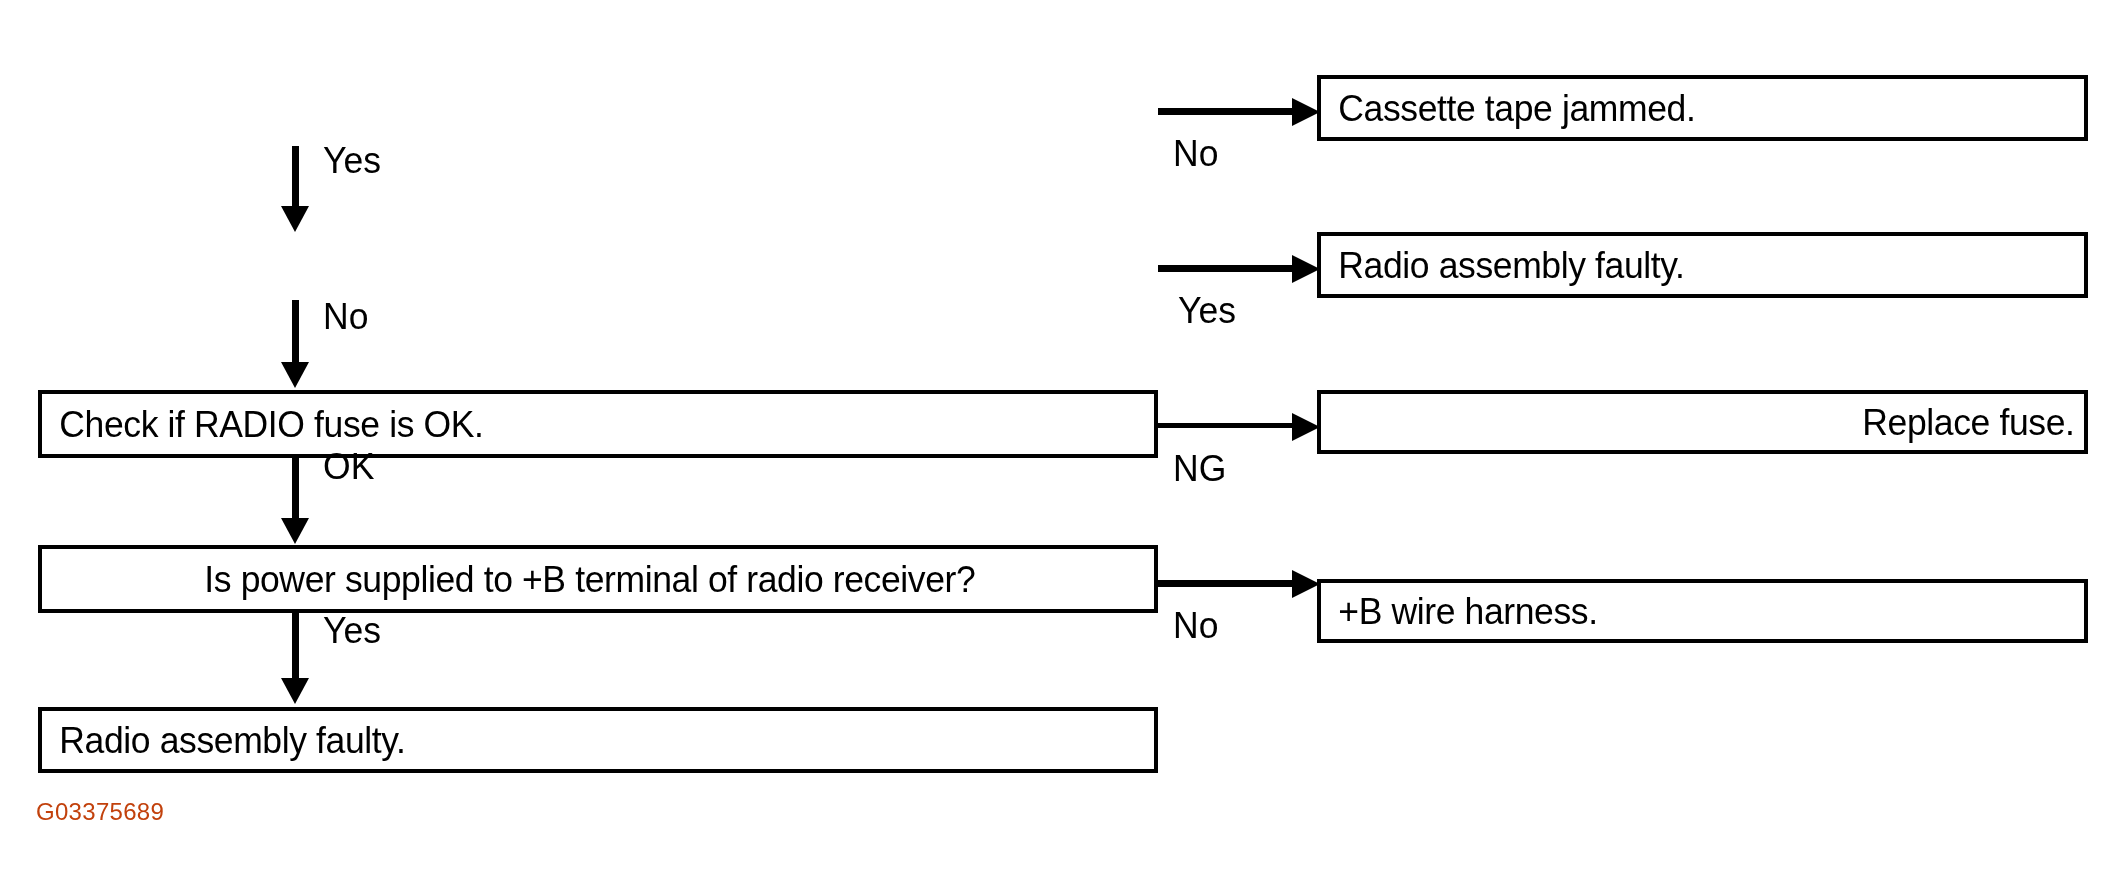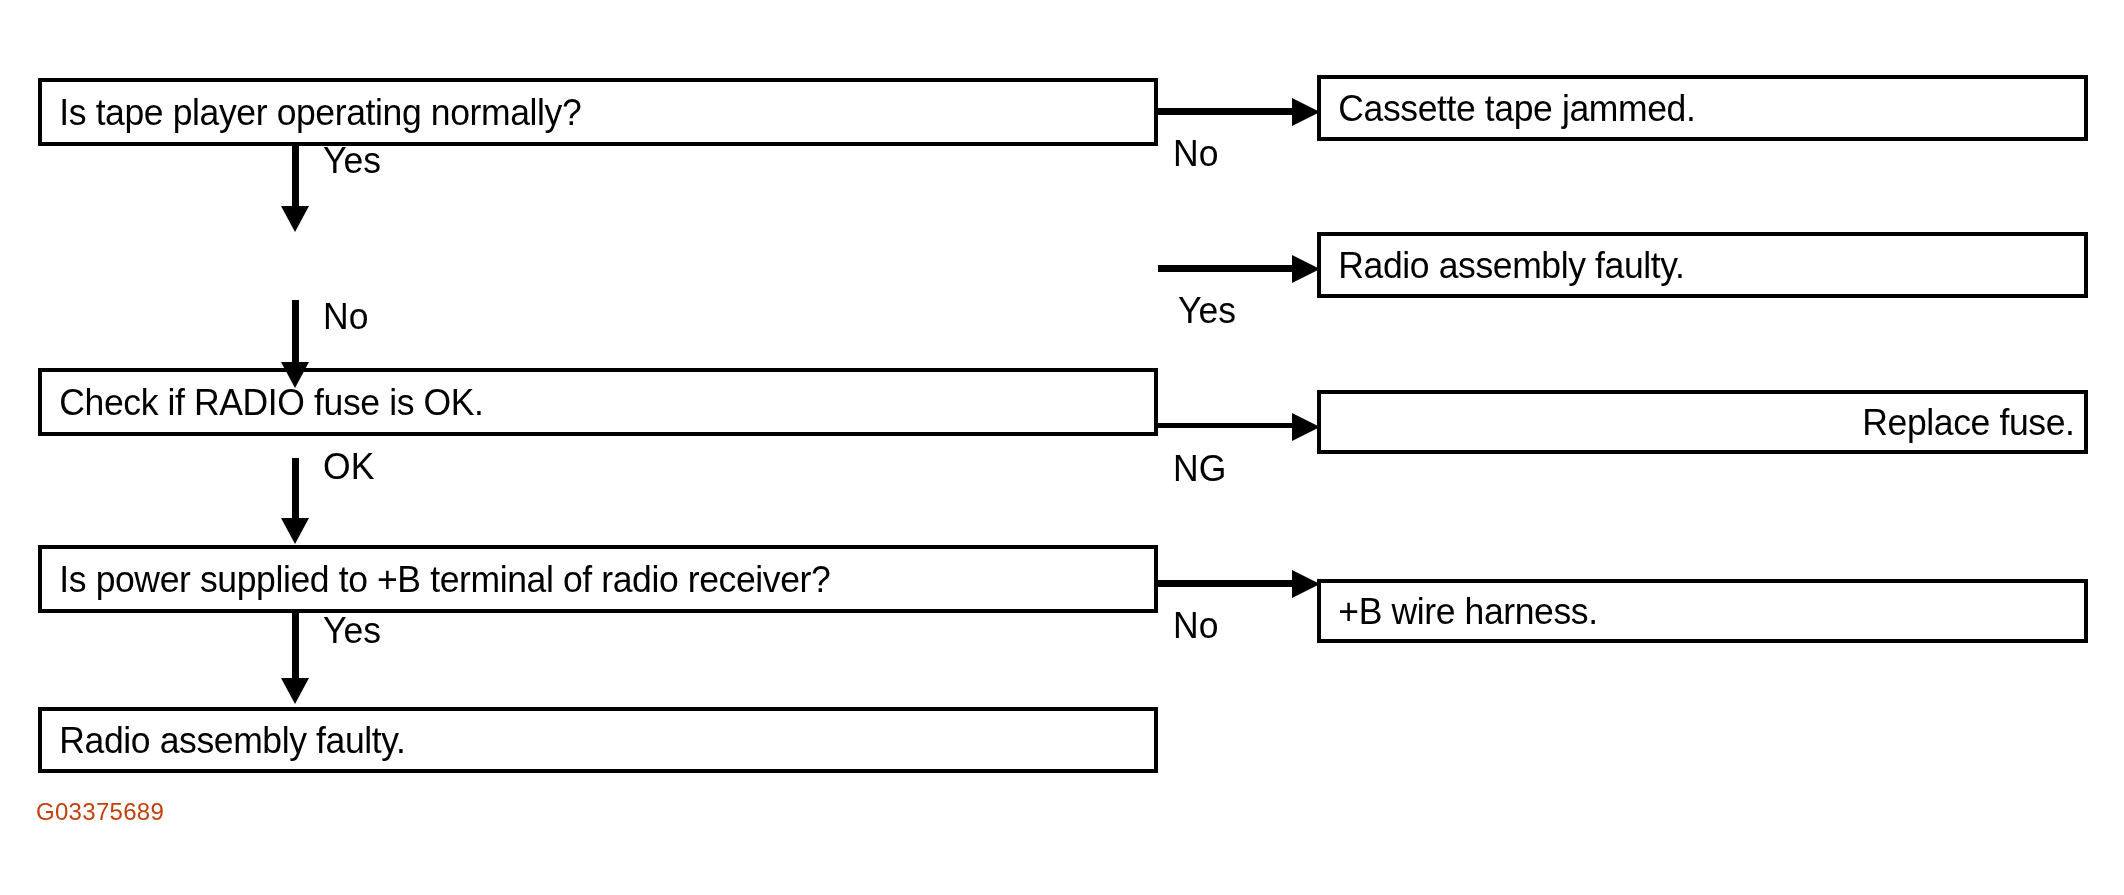--- a/index.html
+++ b/index.html
@@ -32,22 +32,22 @@
     white-space: nowrap;
     transform: scaleX(0.96);
     transform-origin: left center;
   }
   
   .col-left  { left: 38px;   width: 1120px; }
   .col-right { left: 1317px; width: 771px;  }
 
   .row1 { top: 78px;  height: 68px; }
   .row2 { top: 232px; height: 68px; }
-  .row3 { top: 368px; height: 68px; }
-  .row4 { top: 545px; height: 68px; }
+  .row3 { top: 390px; height: 68px; }
+  .row4 { top: 545px; height: 68px; justify-content: center; }
   .row5 { top: 707px; height: 66px; }
 
   .r-row1 { top: 75px;  height: 66px; text-align: center; }
   .r-row2 { top: 232px; height: 66px; }
   .r-row3 { top: 390px; height: 64px; justify-content: flex-end; }
   .r-row4 { top: 579px; height: 64px; }
 
   
   .v-conn {
     position: absolute;
@@ -99,23 +99,20 @@
     color: #c2410c;
     letter-spacing: 0.3px;
     white-space: nowrap;
   }
 </style>
 </head>
 <body>
 
 <div id="page">
 
-  <div class="node col-left row1">
-    <span class="node-label">Is tape player operating normally?</span>
-  </div>
 
 
   <div class="node col-left row3">
     <span class="node-label">Check if RADIO fuse is OK.</span>
   </div>
 
   <div class="node col-left row4">
     <span class="node-label">Is power supplied to +B terminal of radio receiver?</span>
   </div>
 

